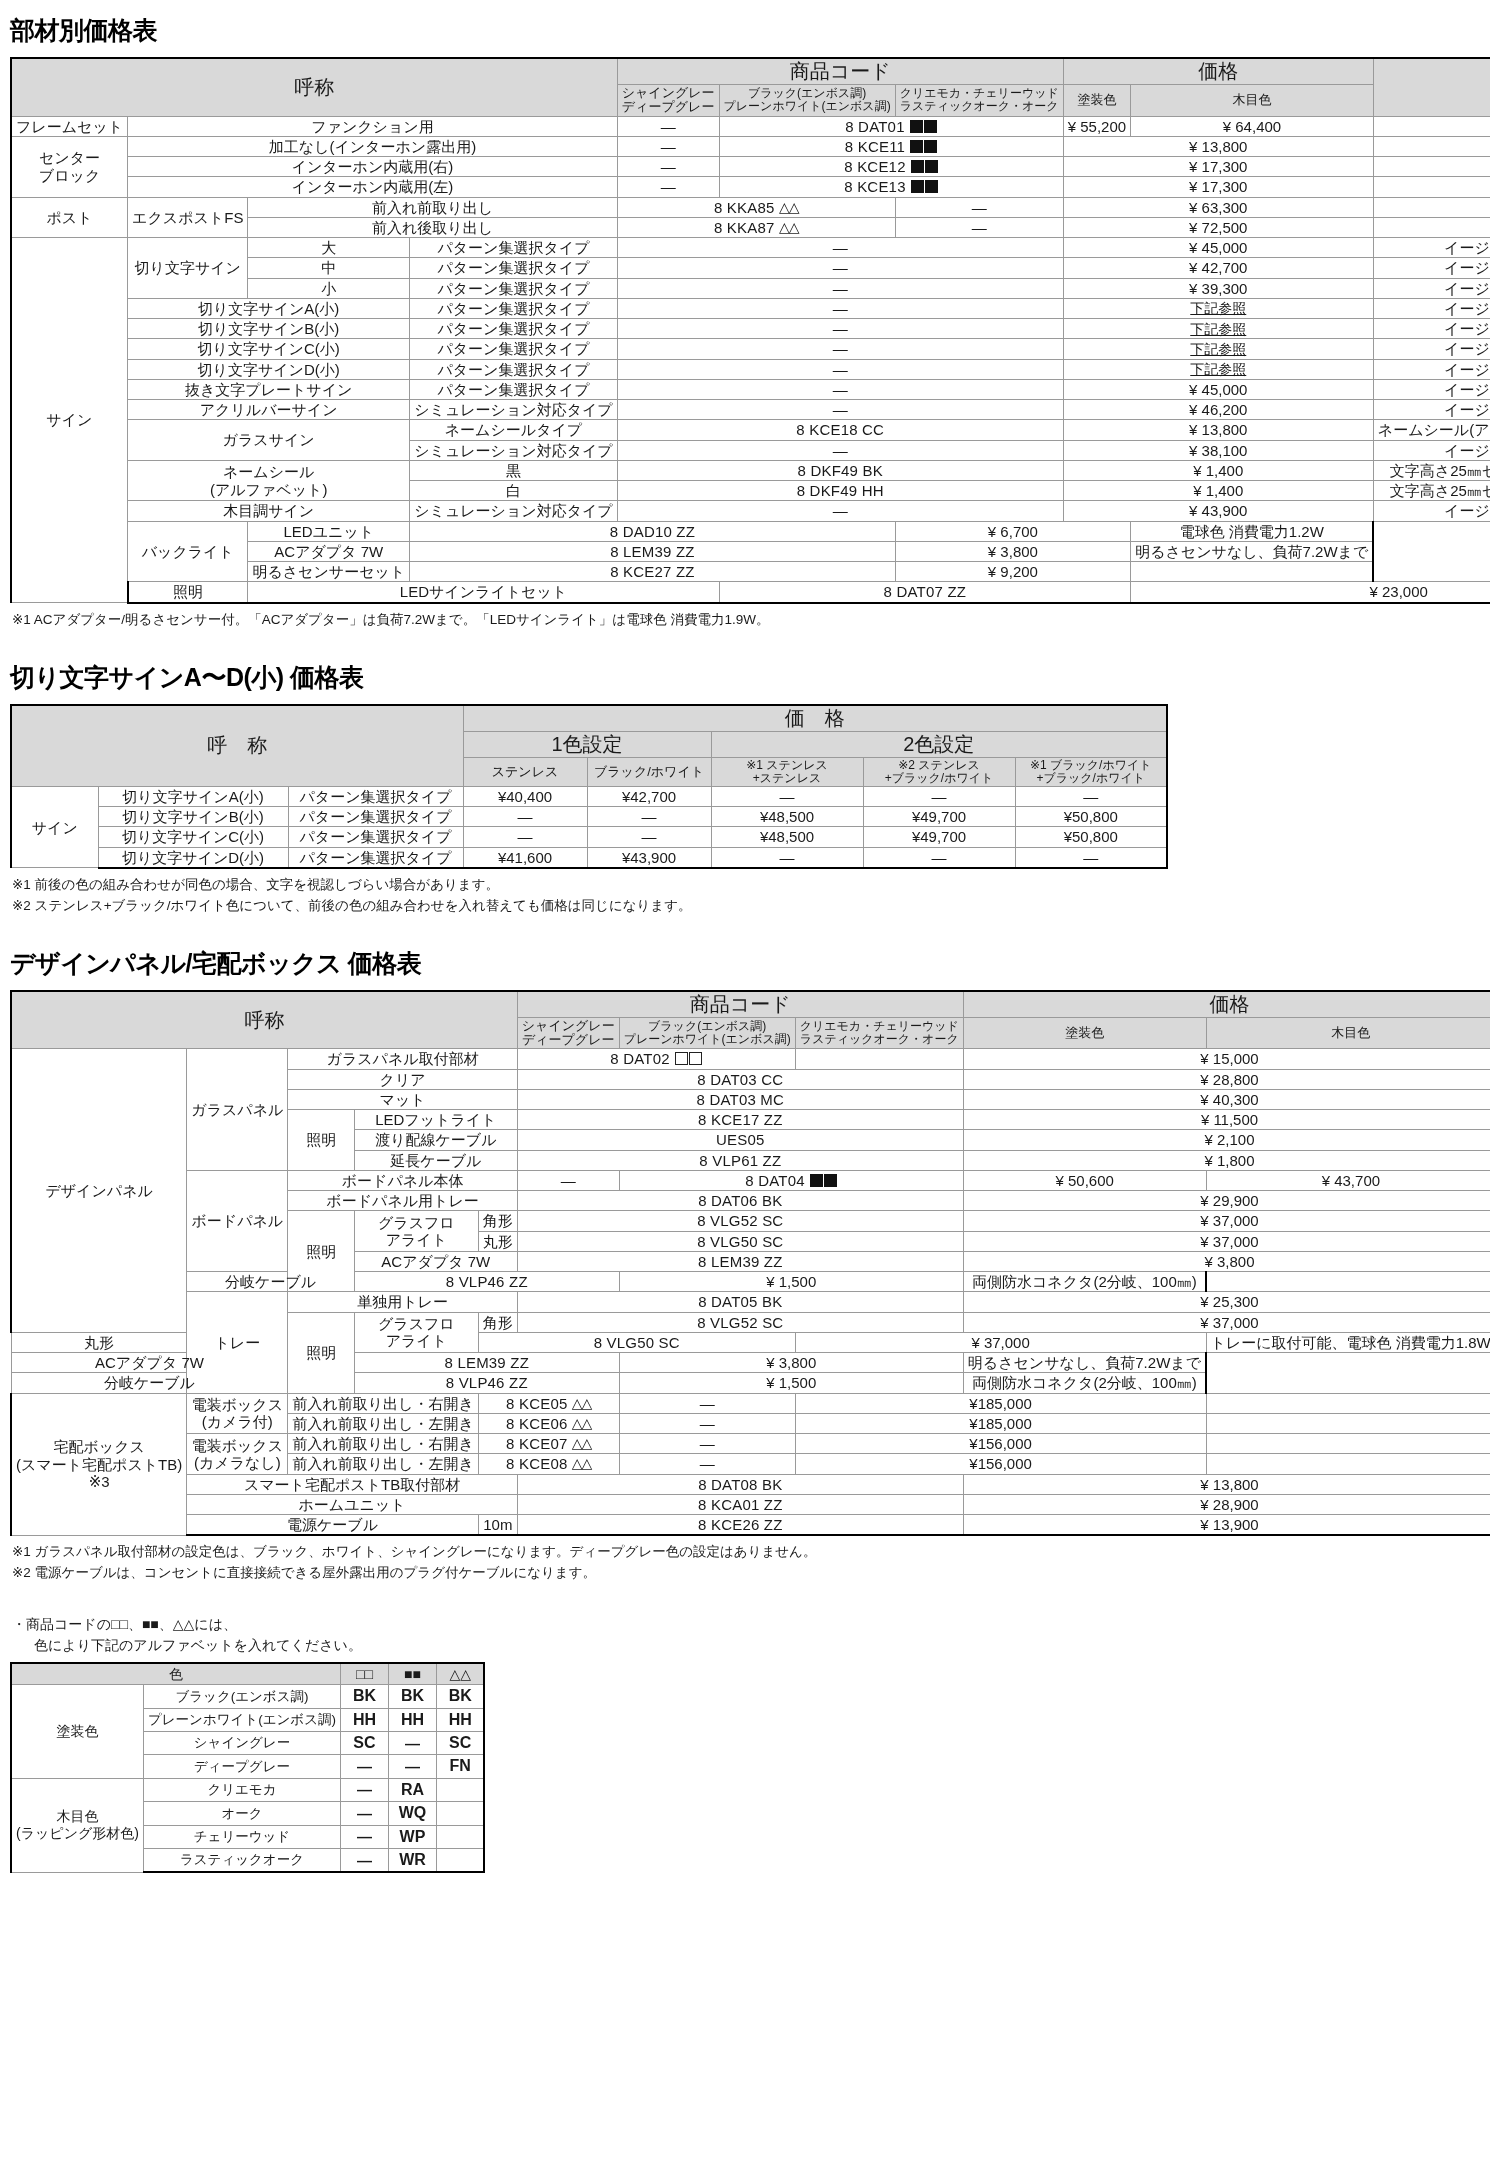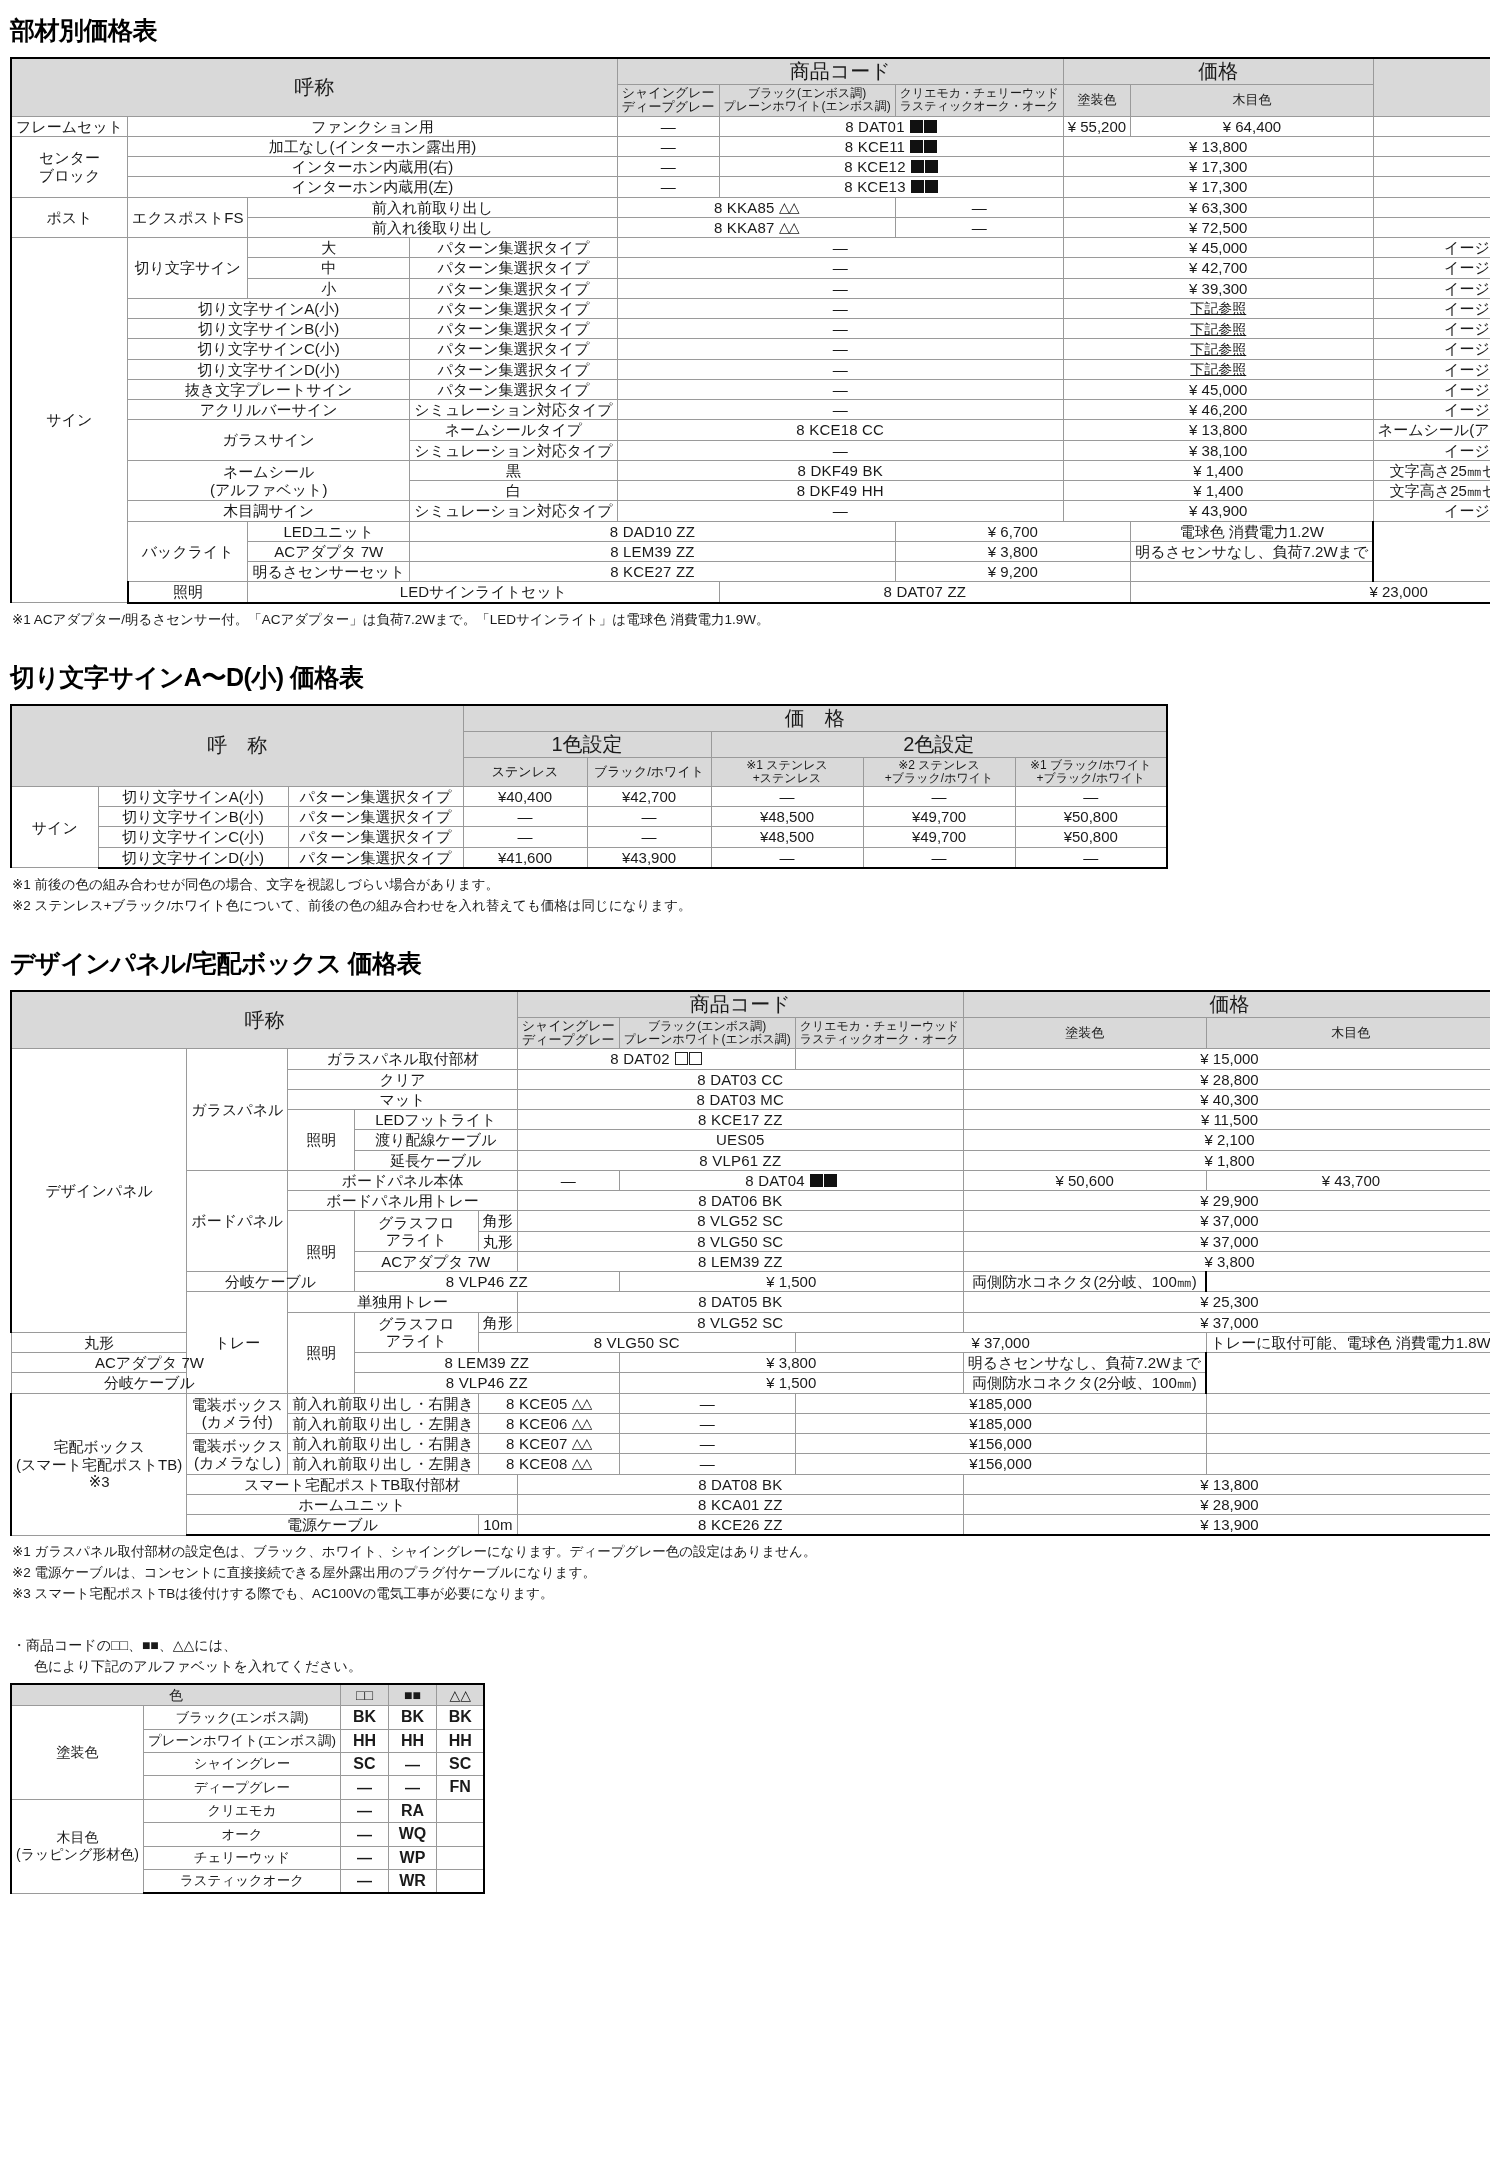--- a/index.html
+++ b/index.html
@@ -547,21 +547,20 @@
           <td class="lbl" colspan="3">電源ケーブル</td>
           <td class="lbl">10m</td>
           <td class="code" colspan="3">8 KCE26 ZZ</td>
           <td class="price" colspan="2">¥  13,900</td>
         </tr>
       </tbody>
   </table>
   <div class="notes" id="t3notes">
       <div>※1 ガラスパネル取付部材の設定色は、ブラック、ホワイト、シャイングレーになります。ディープグレー色の設定はありません。</div>
       <div>※2 電源ケーブルは、コンセントに直接接続できる屋外露出用のプラグ付ケーブルになります。</div>
-      <div>※3 スマート宅配ポストTBは後付けする際でも、AC100Vの電気工事が必要になります。</div>
     </div>
 
   <div class="bullet">
     <span>・商品コードの□□、■■、△△には、</span>
     <span class="ind">色により下記のアルファベットを入れてください。</span>
   </div>
   <table class="ctab" id="ctab">
     <colgroup>
       <col style="width:93px">
         <col style="width:180px">

